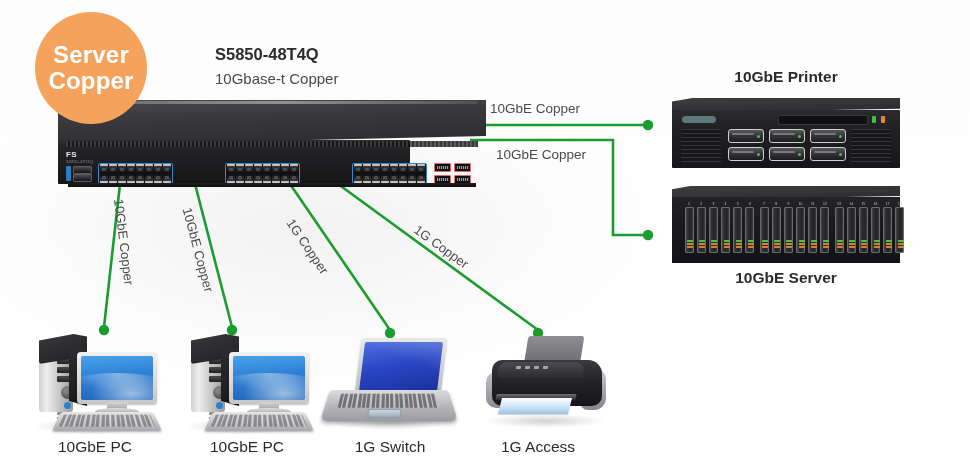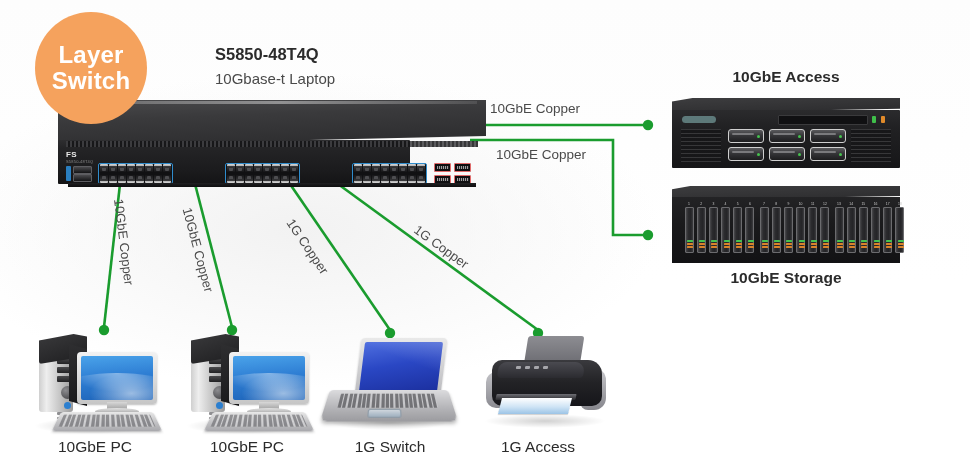--- a/index.html
+++ b/index.html
@@ -379,27 +379,27 @@
       <circle cx="648" cy="235" r="5.2"></circle>
       <circle cx="104" cy="330" r="5.2"></circle>
       <circle cx="232" cy="330" r="5.2"></circle>
       <circle cx="390" cy="333" r="5.2"></circle>
       <circle cx="538" cy="333" r="5.2"></circle>
     </g>
   </svg>
 
   <div class="badge" style="background:#f5a25d;">
     <span>
-      <span>Layer</span><br>
-      <span>Switch</span>
+      <span>Server</span><br>
+      <span>Copper</span>
     </span>
   </div>
 
   <div class="sw-title">S5850-48T4Q</div>
-  <div class="sw-sub">10Gbase-t Laptop</div>
+  <div class="sw-sub">10Gbase-t Copper</div>
 
   <div class="switch">
     <div class="sw-top">
       <div class="sw-top-hi"></div>
     </div>
     <div class="sw-face">
       <div class="sw-vent"></div>
 
       <div class="sw-brand">
         <b>FS</b>
@@ -494,21 +494,21 @@
   </div>
 
   <div class="lbl lbl-link" style="left:490px;top:101px;">10GbE Copper</div>
   <div class="lbl lbl-link" style="left:496px;top:147px;">10GbE Copper</div>
 
   <div class="lbl lbl-rot" style="left:126px;top:198px;transform:rotate(83deg);">10GbE Copper</div>
   <div class="lbl lbl-rot" style="left:194px;top:206px;transform:rotate(75deg);">10GbE Copper</div>
   <div class="lbl lbl-rot" style="left:296px;top:216px;transform:rotate(56deg);">1G Copper</div>
   <div class="lbl lbl-rot" style="left:420px;top:222px;transform:rotate(36deg);">1G Copper</div>
 
-  <div class="lbl lbl-device lbl-device-b" style="left:672px;top:68px;width:228px;">10GbE Access</div>
+  <div class="lbl lbl-device lbl-device-b" style="left:672px;top:68px;width:228px;">10GbE Printer</div>
   <div class="server">
     <div class="srv-top"></div>
     <div class="srv-face">
       <div class="srv-pill"></div>
       <div class="srv-slot"></div>
       <div class="srv-led g"></div>
       <div class="srv-led o"></div>
       <div class="srv-vents l"></div>
       <div class="srv-vents r"></div>
       <div class="bays" id="srvbays">
@@ -718,21 +718,21 @@
               <div class="leds">
                 <i style="background: rgb(70, 194, 79);"></i>
                 <i style="background: rgb(217, 131, 42);"></i>
                 <i style="background: rgb(217, 131, 42);"></i>
               </div>
             </div>
           </div>
         </div>
     </div>
   </div>
-  <div class="lbl lbl-device lbl-device-b" style="left:672px;top:269px;width:228px;">10GbE Storage</div>
+  <div class="lbl lbl-device lbl-device-b" style="left:672px;top:269px;width:228px;">10GbE Server</div>
 
   <div class="shadow" style="left:34px;top:418px;width:116px;height:16px;"></div>
   <div class="pc" style="left:25px;top:330px;">
     <div class="tower">
       <div class="bays-pc">
           <i></i>
           <i></i>
           <i></i>
         </div>
       <div class="pwr"></div>

